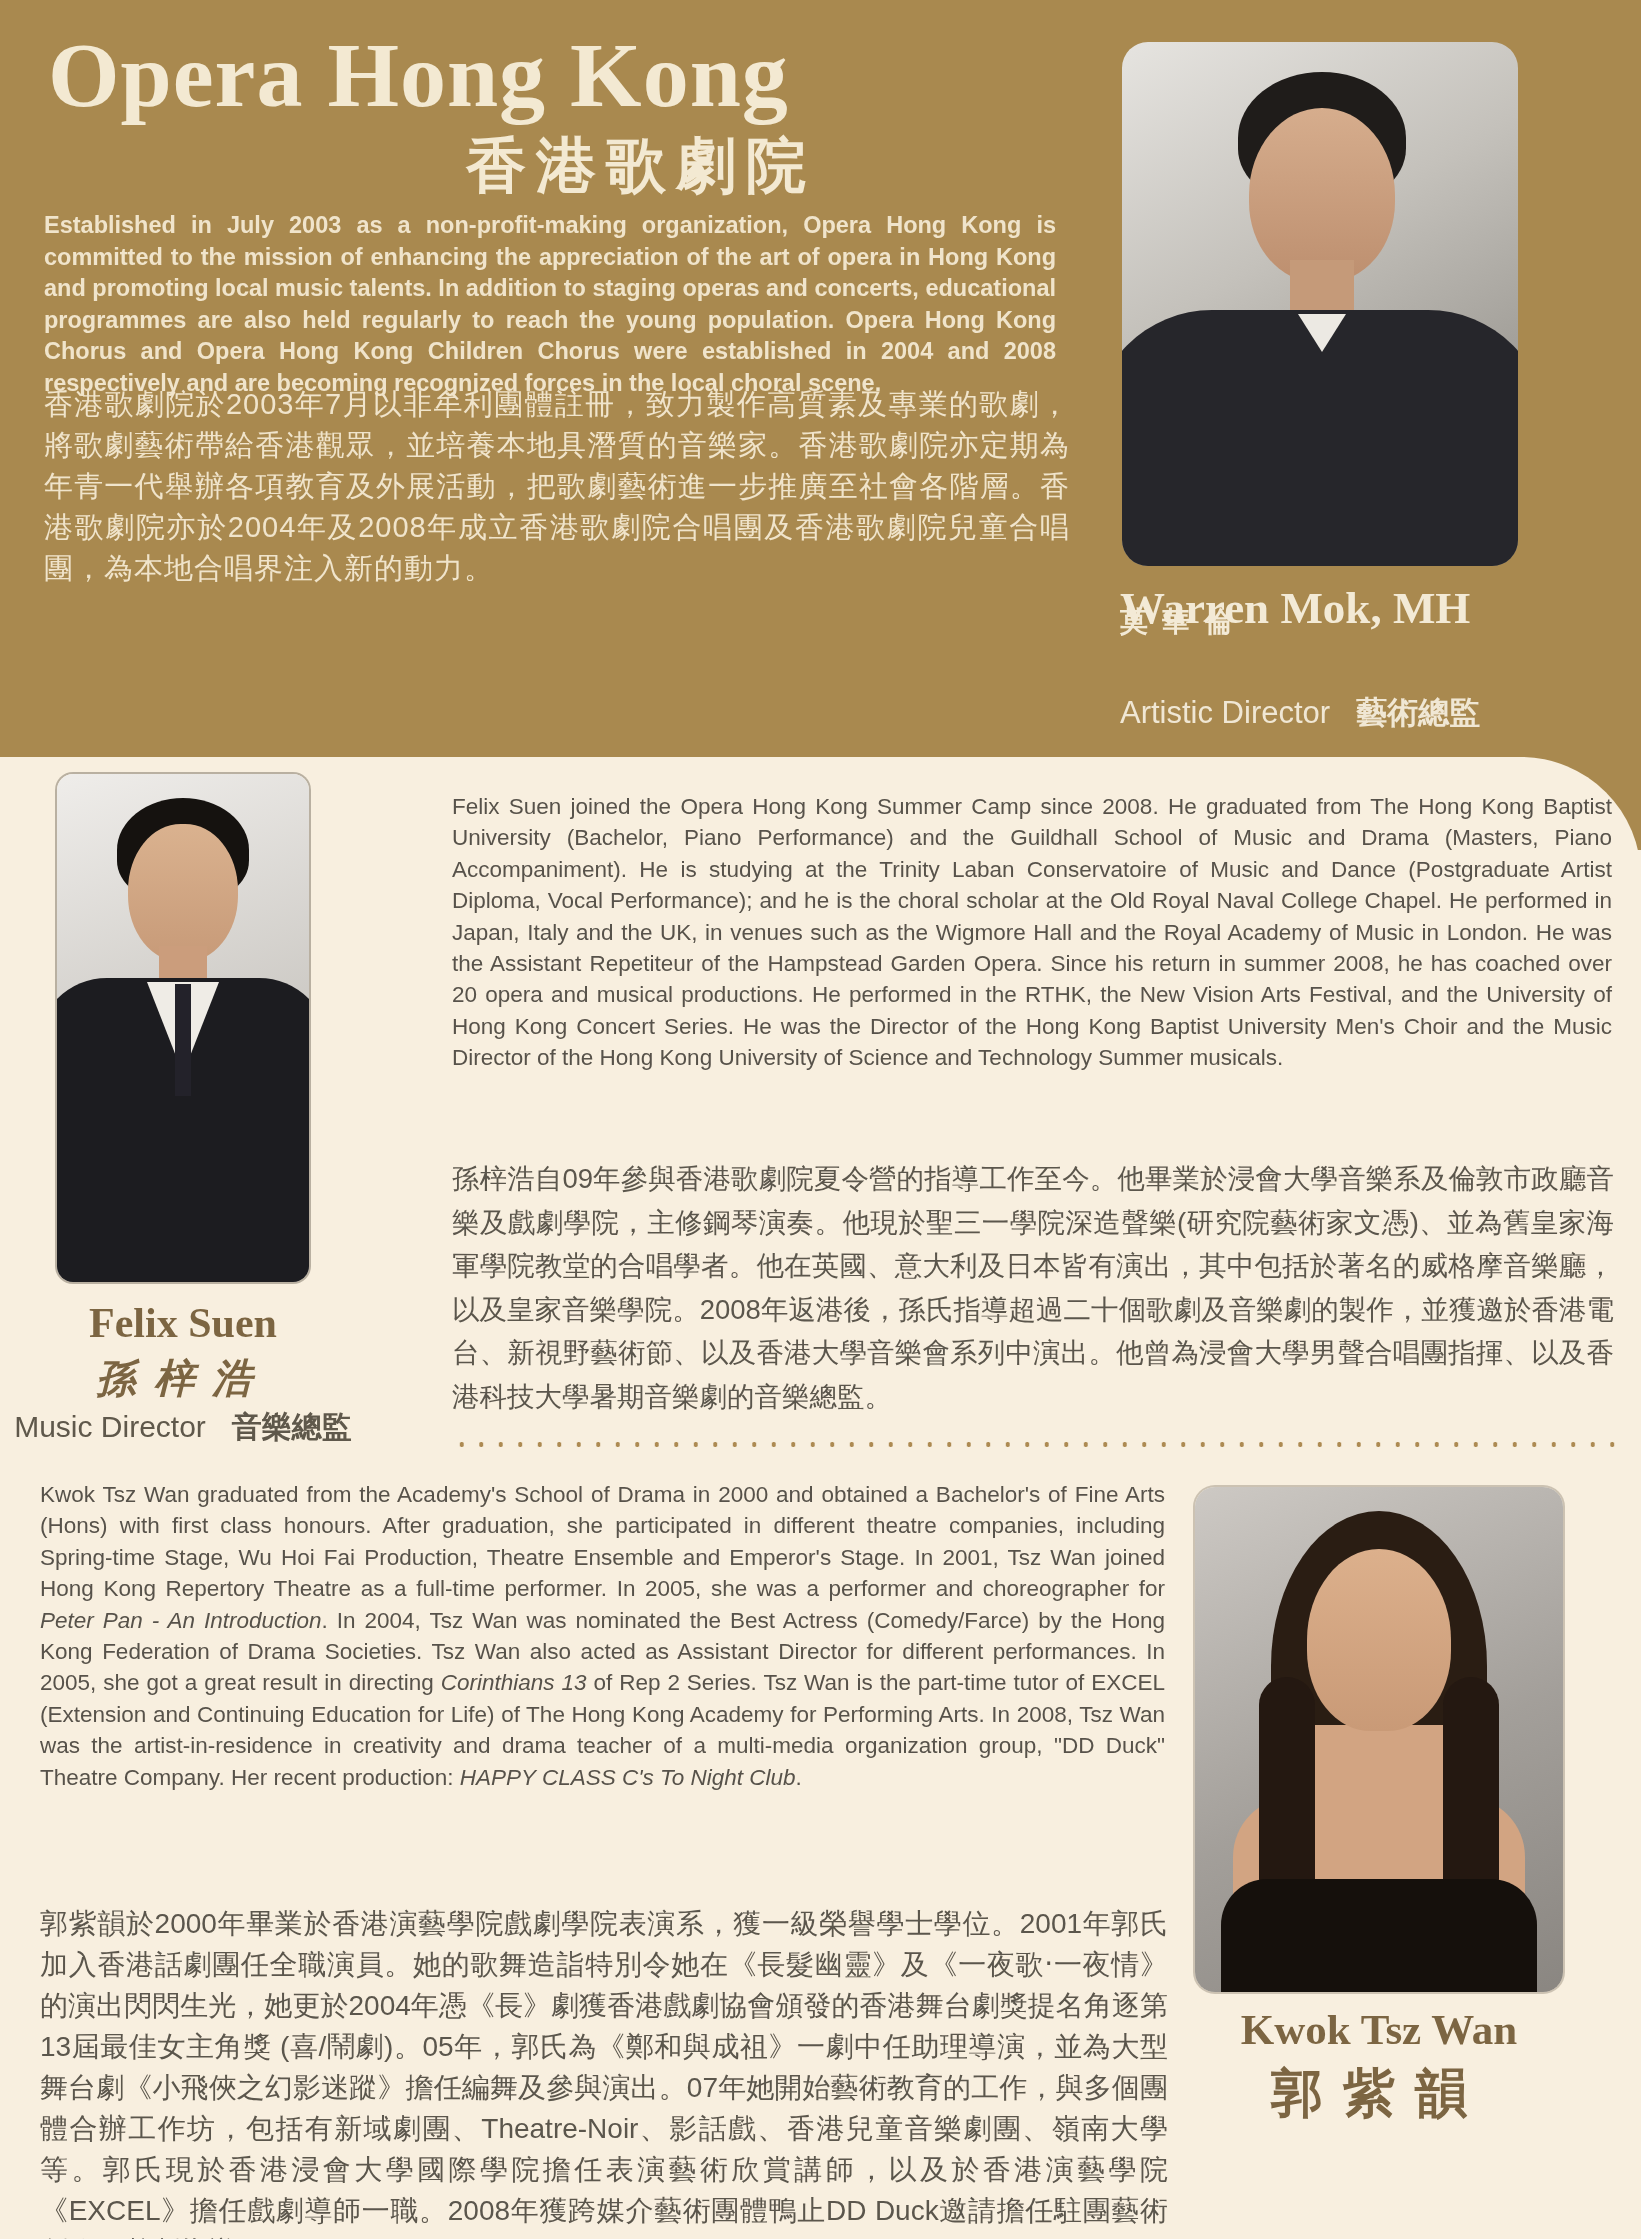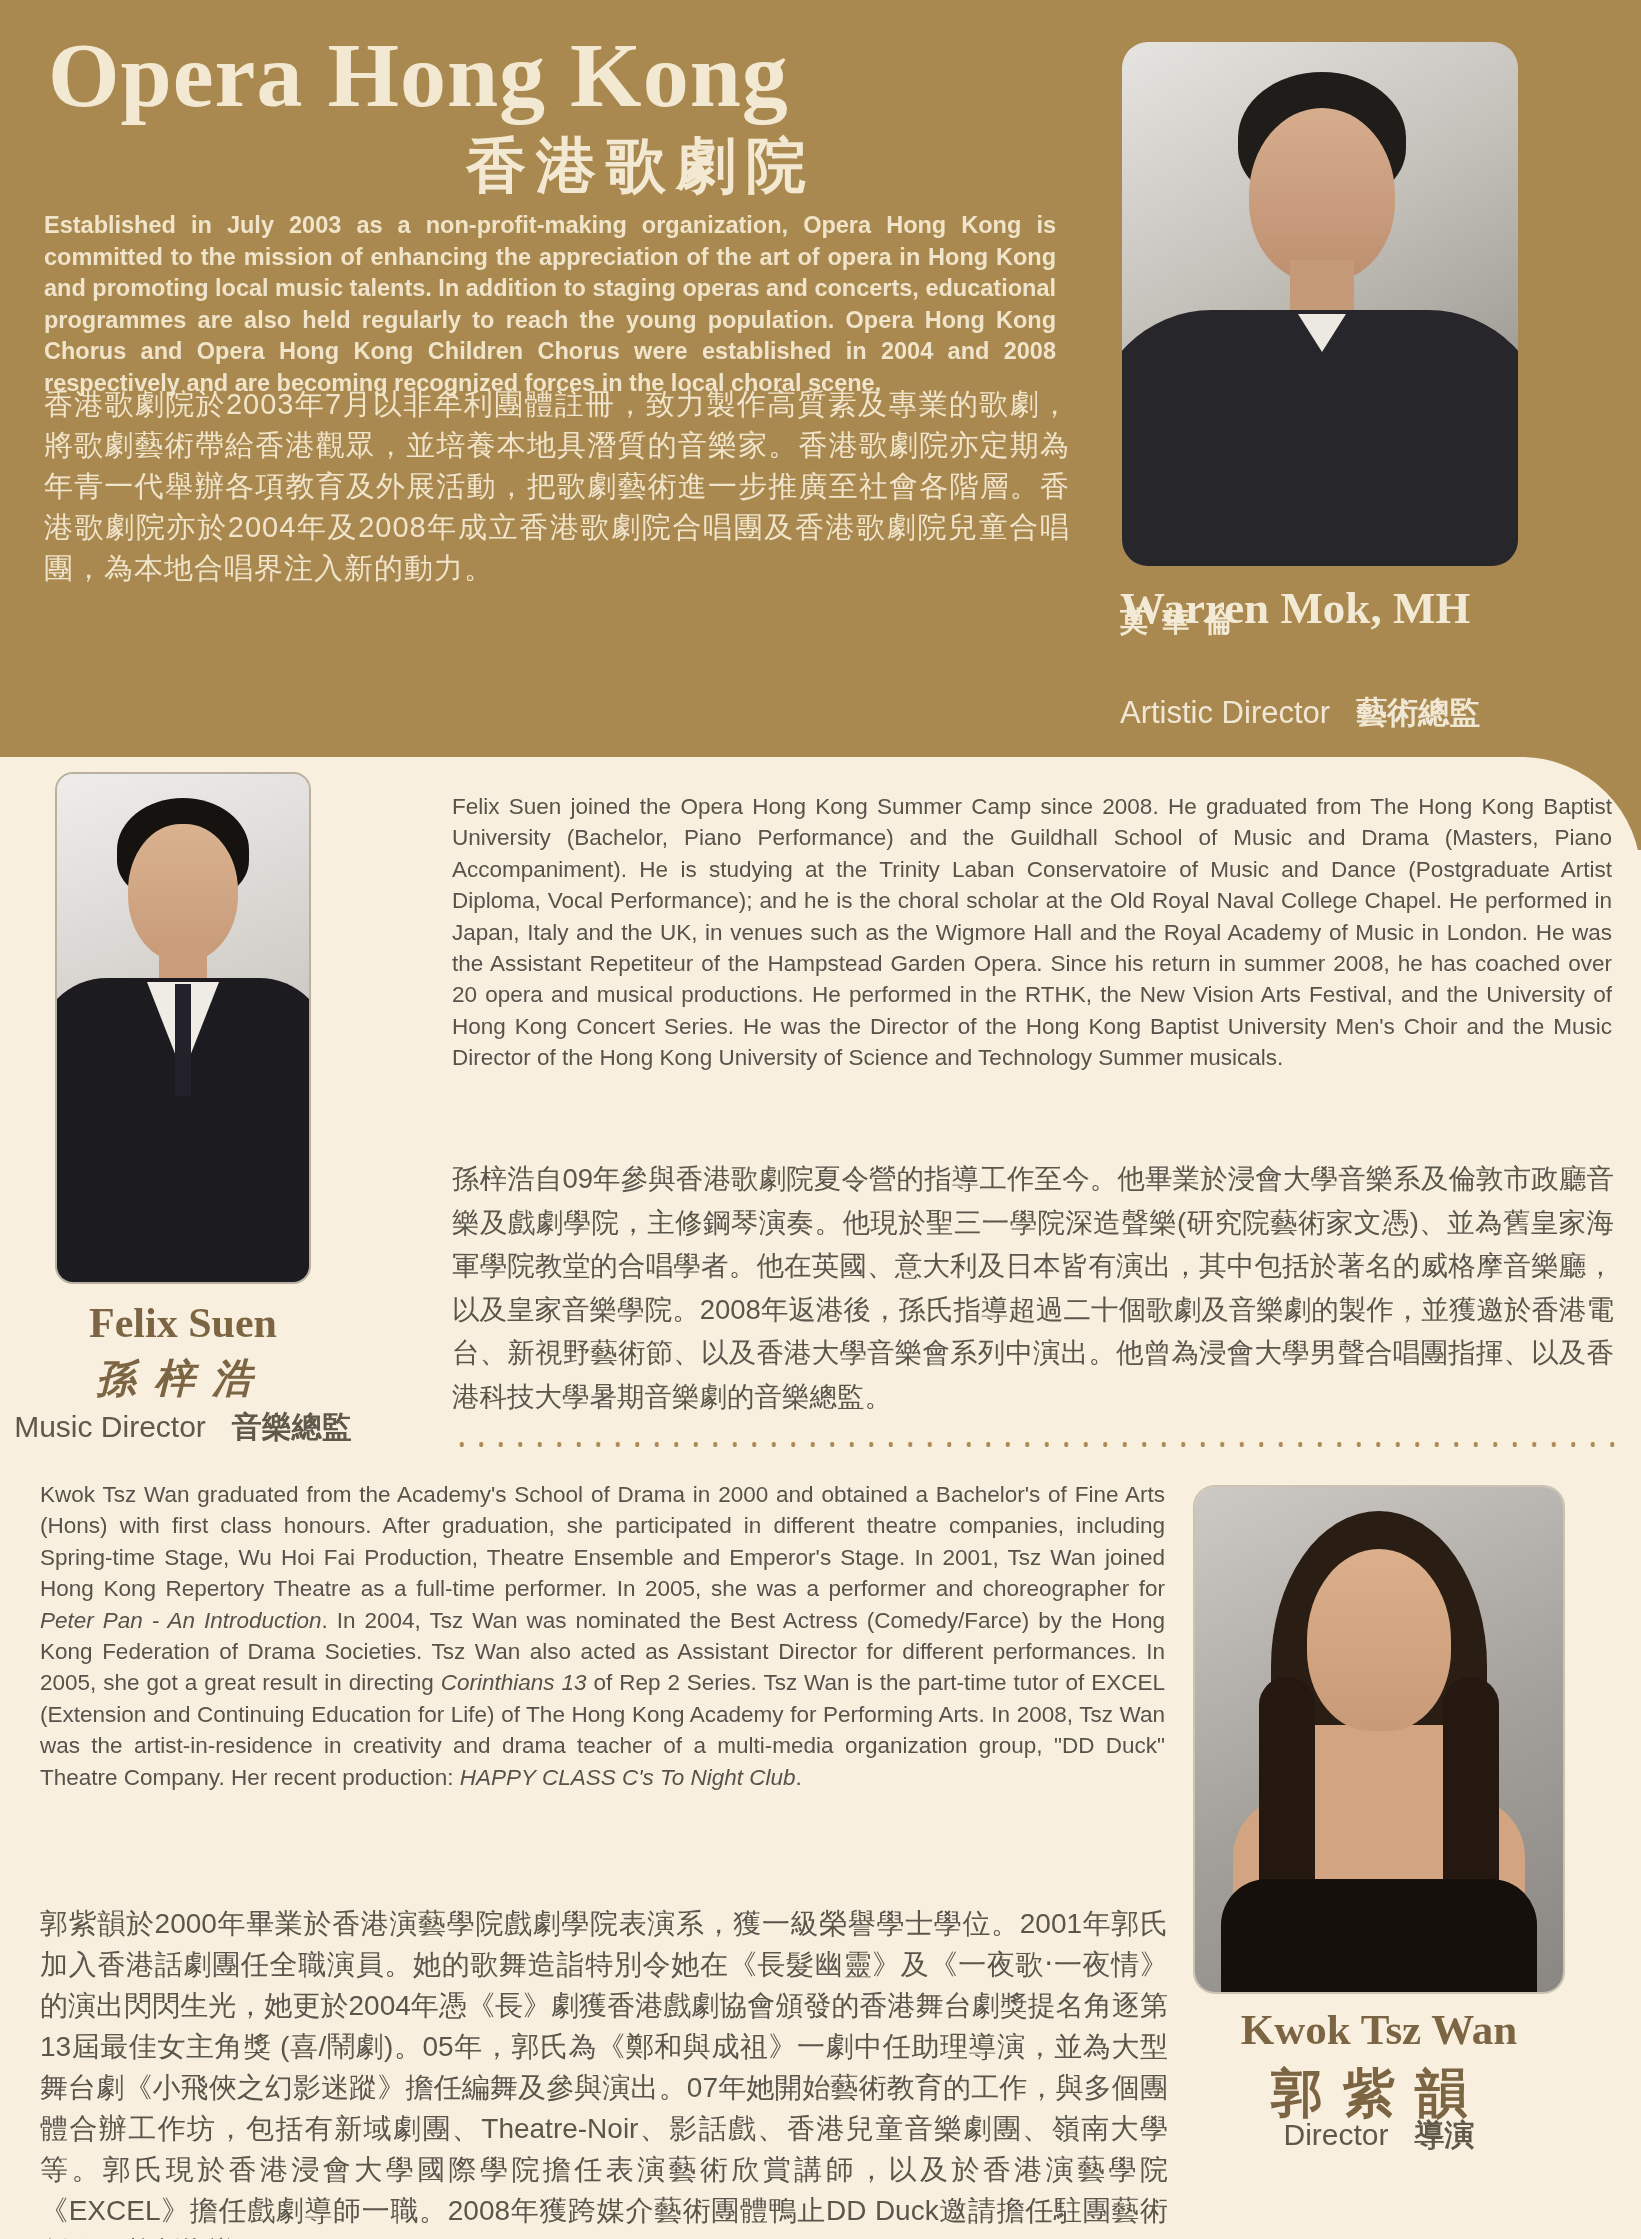--- a/index.html
+++ b/index.html
@@ -142,18 +142,15 @@
       <div class="k-hair"></div>
       <div class="k-chest"></div>
       <div class="k-shoulders"></div>
       <div class="k-face"></div>
       <div class="k-hair-l"></div>
       <div class="k-hair-r"></div>
       <div class="k-dress"></div>
     </div>
     <div class="abs serifname kwok-name-en">Kwok Tsz Wan</div>
     <div class="abs kwok-name-zh">郭紫韻</div>
-    <div class="abs kwok-role">
-      <span>Director</span><span class="role-zh">導演</span>
-    </div>
 
   </div>
 </div>
 
 </body></html>

